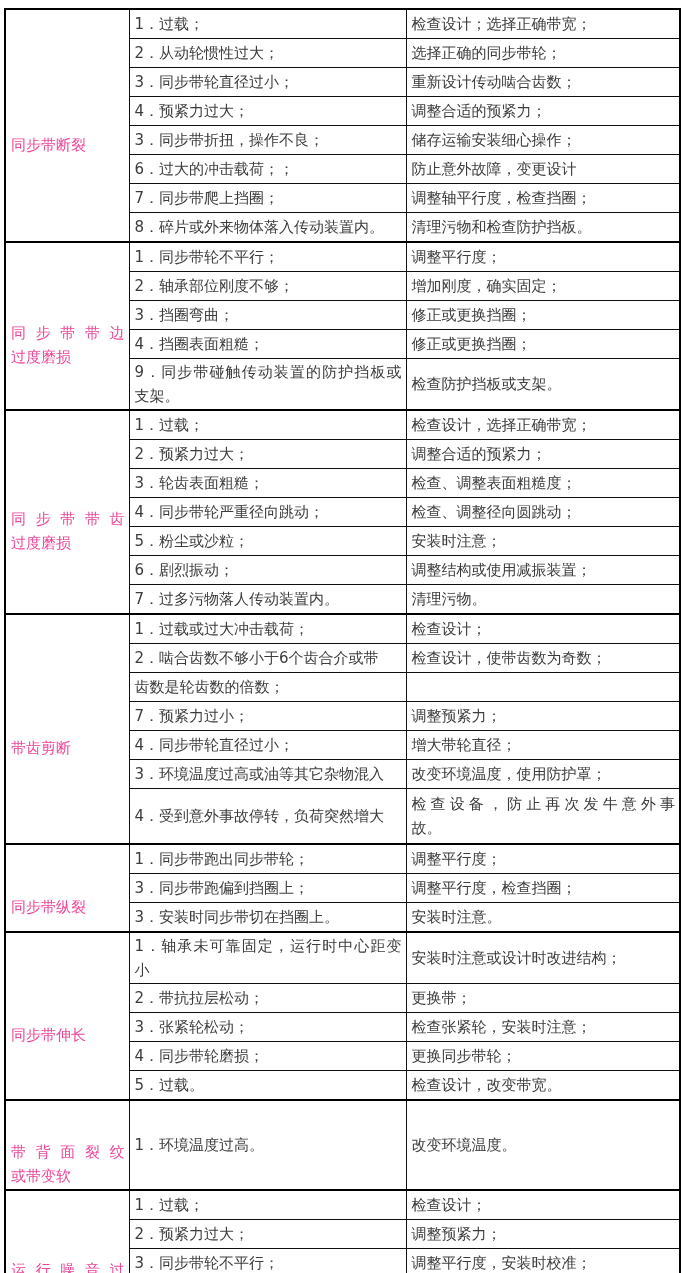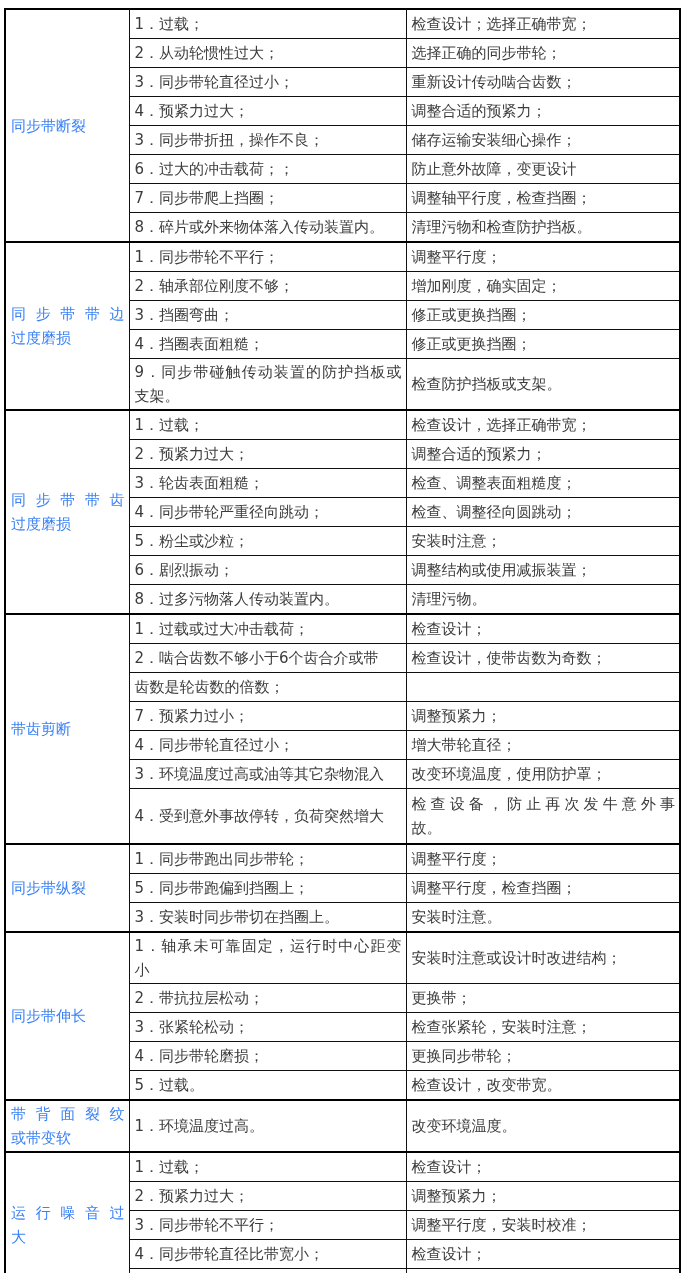--- a/index.html
+++ b/index.html
@@ -24,21 +24,21 @@
     color:#3c3c3c;
     height:26px;
     overflow:hidden;
   }
   tr.tall td{height:48px;}
   tr.xl td{height:52px;}
   .jline{line-height:24px;min-height:24px;}
   
   .jline:not(:last-child){text-align:justify;height:24px;overflow:hidden;}
   .jline:not(:last-child)::after{content:"";display:inline-block;width:100%;height:0;}
-  .mode{color:#3b82f6;}
+  .mode{color:#ec4899;margin-top:38px;}
 </style>
 </head>
 <body>
 
 <div class="wrap">
 <table class="fault">
   <colgroup>
         <col class="c-mode">
         <col class="c-cause">
         <col class="c-sol">
@@ -216,21 +216,21 @@
     <tr>
           <td>
             <div class="jline">6．剧烈振动；</div>
           </td>
           <td>
             <div class="jline">调整结构或使用减振装置；</div>
           </td>
         </tr>
     <tr>
           <td>
-            <div class="jline">8．过多污物落人传动装置内。</div>
+            <div class="jline">7．过多污物落人传动装置内。</div>
           </td>
           <td>
             <div class="jline">清理污物。</div>
           </td>
         </tr>
   </tbody>
 
   <tbody>
     <tr>
       <td rowspan="7">
@@ -305,21 +305,21 @@
           </td>
       <td>
             <div class="jline">1．同步带跑出同步带轮；</div>
           </td>
       <td>
             <div class="jline">调整平行度；</div>
           </td>
     </tr>
     <tr>
           <td>
-            <div class="jline">5．同步带跑偏到挡圈上；</div>
+            <div class="jline">3．同步带跑偏到挡圈上；</div>
           </td>
           <td>
             <div class="jline">调整平行度，检查挡圈；</div>
           </td>
         </tr>
     <tr>
           <td>
             <div class="jline">3．安装时同步带切在挡圈上。</div>
           </td>
           <td>

